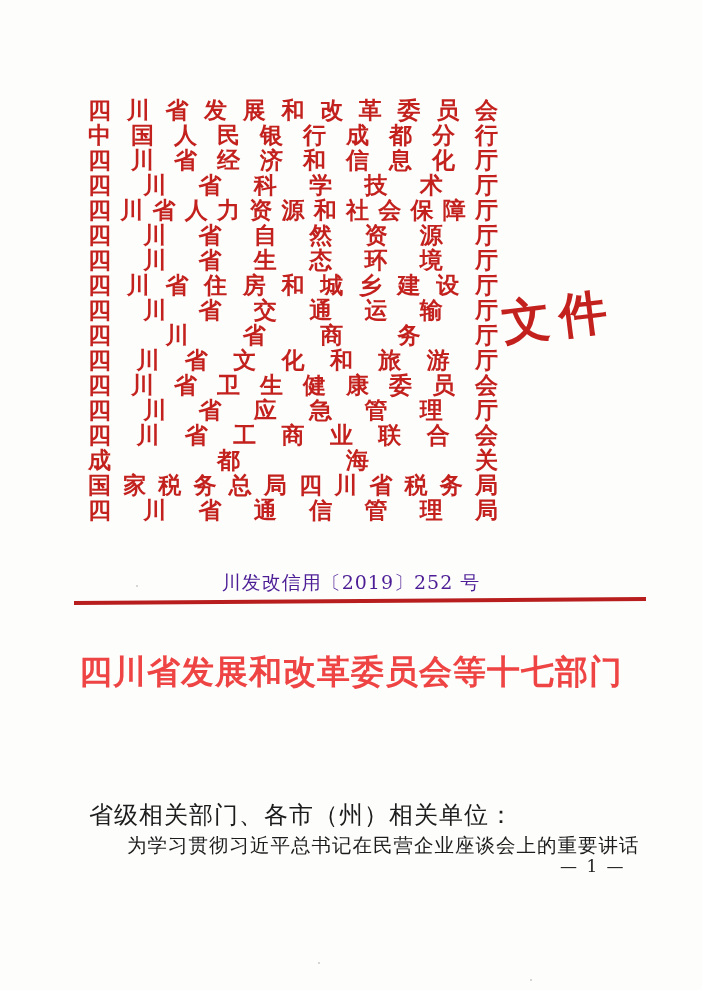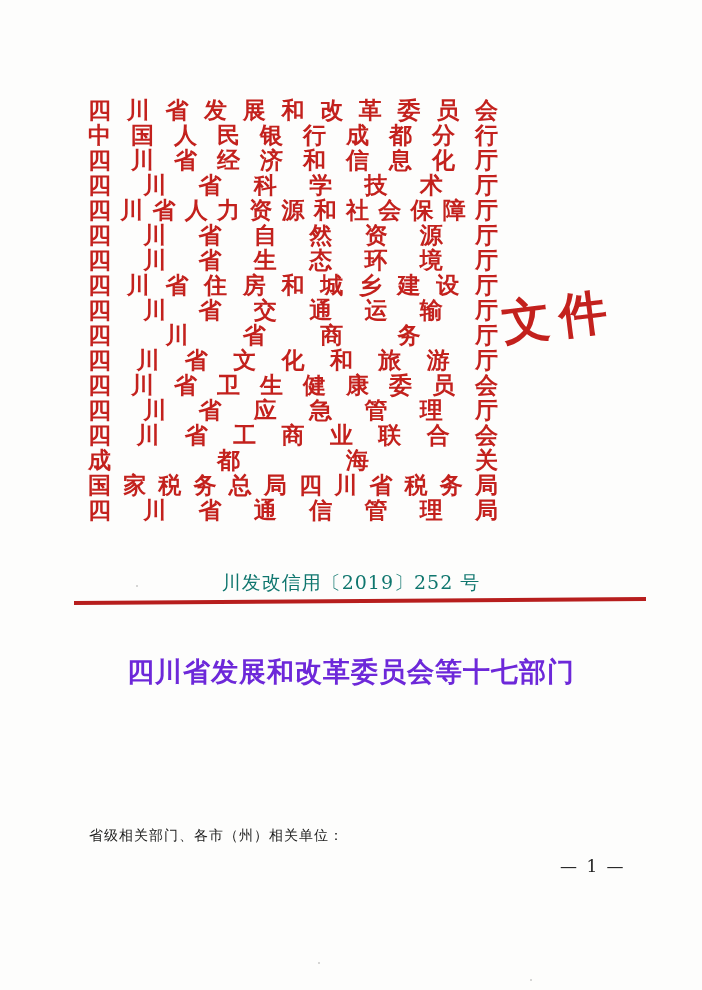--- a/index.html
+++ b/index.html
@@ -42,49 +42,49 @@
     transform: rotate(-7deg);
     white-space: nowrap;
   }
   .doc-number {
     position: absolute;
     top: 570px;
     left: 0;
     width: 100%;
     text-align: center;
     font-size: 19px;
-    color: #0f766e;
+    color: #4c1d95;
     letter-spacing: 1px;
   }
   .red-rule {
     position: absolute;
     left: 74px;
     top: 599px;
     width: 572px;
     height: 4px;
     background: #b71e1d;
     transform: rotate(-0.4deg);
   }
   .title-block {
     position: absolute;
     top: 653px;
     left: 0;
     width: 100%;
     text-align: center;
-    font-size: 27px;
+    font-size: 33px;
     font-weight: bold;
-    color: #6d28d9;
+    color: #ef4444;
     line-height: 37px;
     letter-spacing: 1px;
   }
   .salutation {
     position: absolute;
     left: 89px;
-    top: 827px;
-    font-size: 14px;
+    top: 799px;
+    font-size: 24px;
     color: #1c1c1c;
     letter-spacing: 1px;
   }
   .body-line {
     position: absolute;
     left: 127px;
     top: 832px;
     font-size: 19.5px;
     color: #1c1c1c;
     letter-spacing: 1px;
@@ -307,20 +307,21 @@
   <div class="doc-number">川发改信用〔2019〕252 号</div>
 
   <div class="red-rule"></div>
 
   <div class="title-block">
     <div>四川省发展和改革委员会等十七部门</div>
   </div>
 
   <div class="salutation">省级相关部门、各市（州）相关单位：</div>
 
+  <div class="body-line">为学习贯彻习近平总书记在民营企业座谈会上的重要讲话</div>
 
   <div class="page-number">— 1 —</div>
 
   <div class="speckle" style="left:318px; top:962px;"></div>
   <div class="speckle" style="left:530px; top:979px;"></div>
   <div class="speckle" style="left:136px; top:585px;"></div>
 
 </div>
 
 </body></html>

